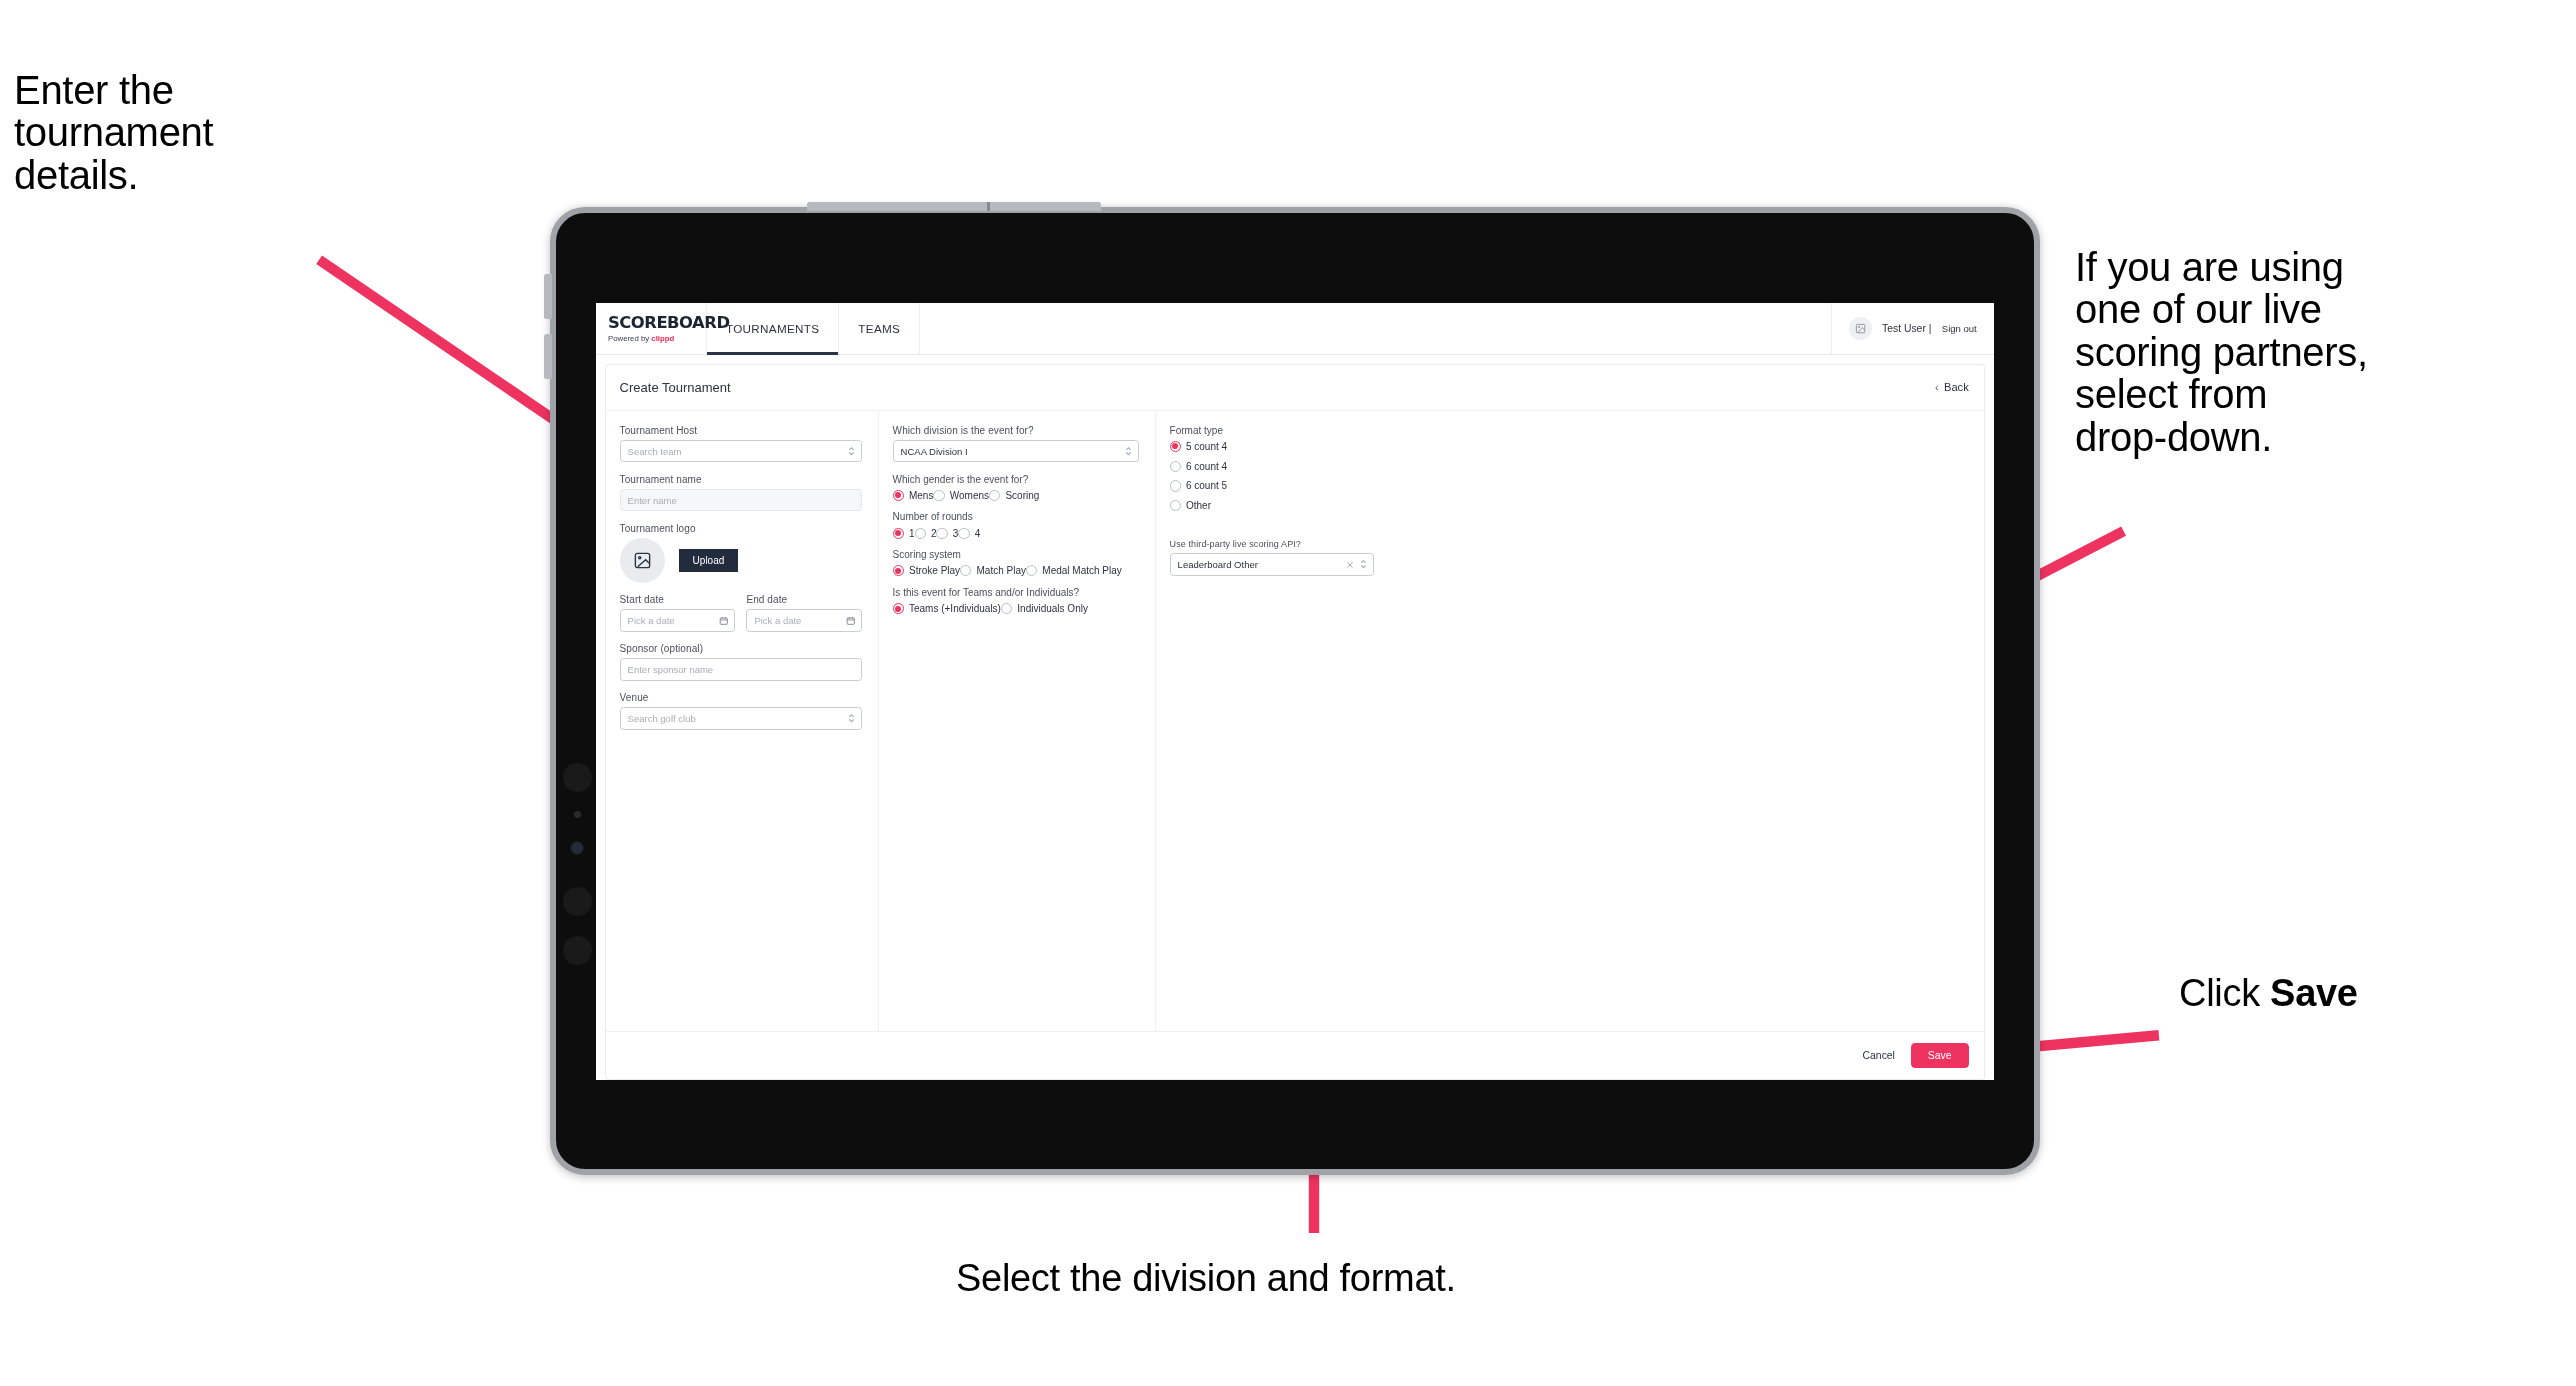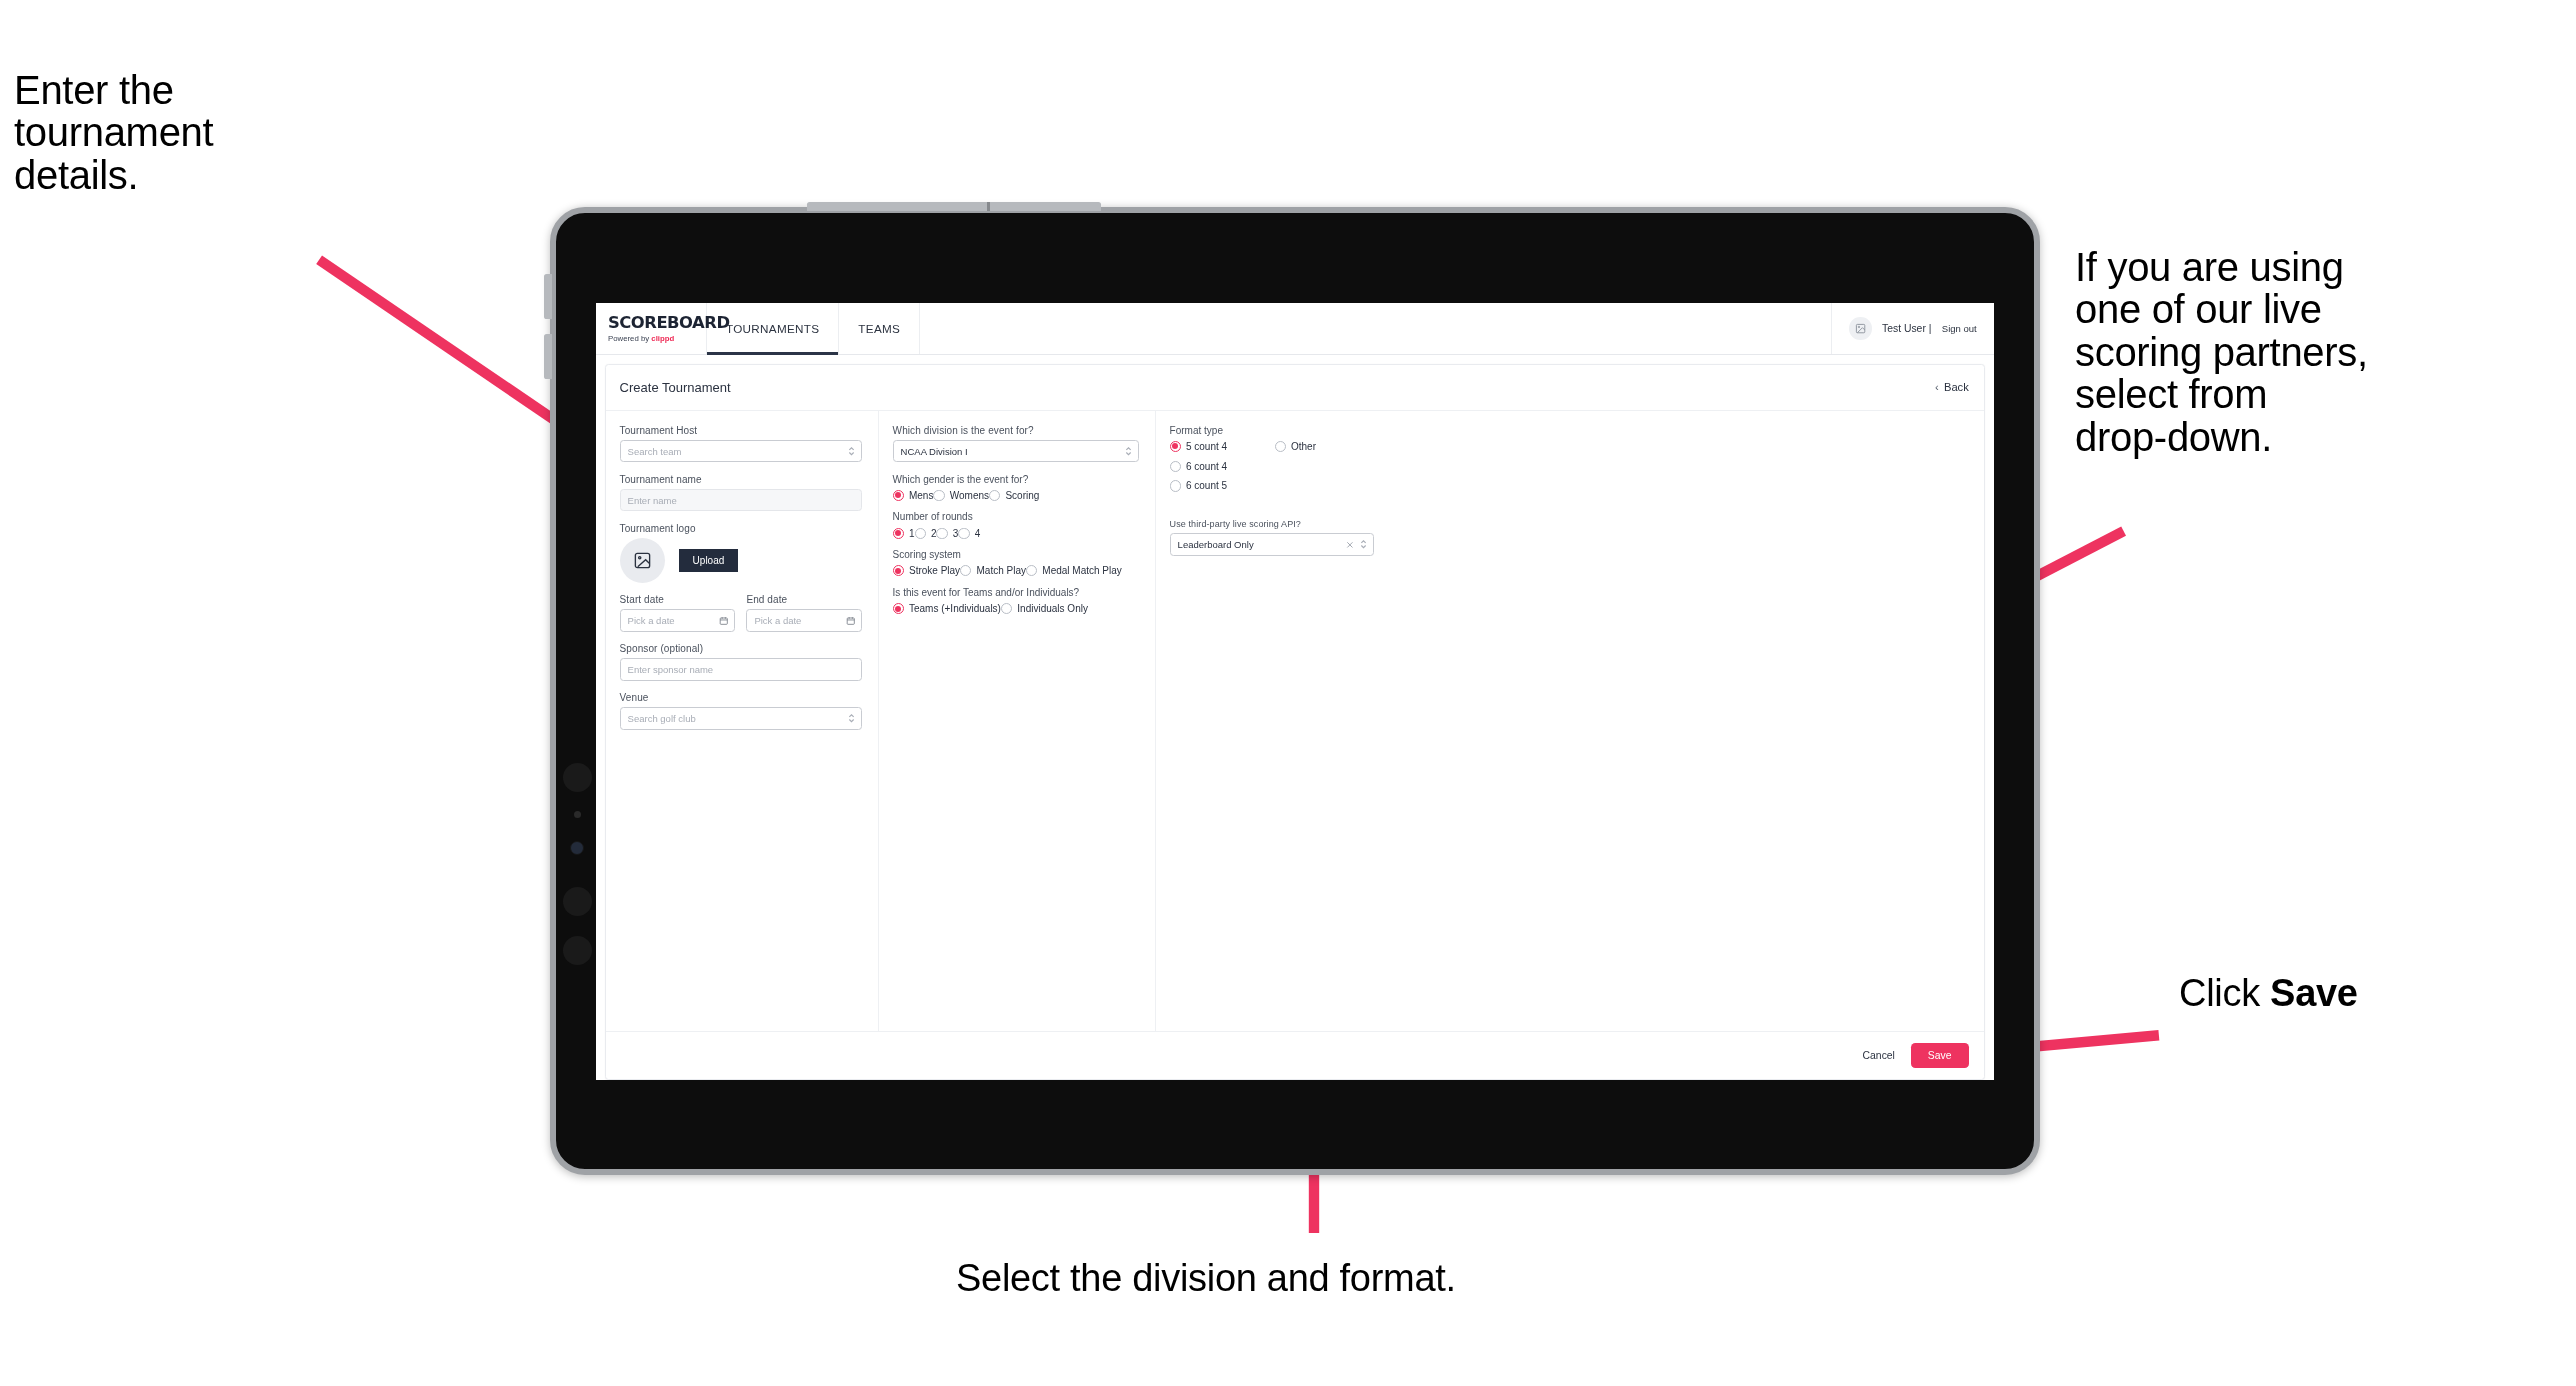--- a/index.html
+++ b/index.html
@@ -201,21 +201,21 @@
   }
   .dot.on { border-color: #ee3360; }
   .dot.on:after {
     content: ""; position: absolute; left: 50%; top: 50%;
     width: 6px; height: 6px; margin: -3px 0 0 -3px;
     border-radius: 50%; background: #ee3360;
   }
   .rtext { font-size: 10px; color: #2b3240; white-space: nowrap; }
 
   
-  #format-grid { display: flex; }
+  #format-grid { display: flex; flex-direction: column; }
   #format-col-a { width: 105px; }
   .stack-radio { margin-bottom: 8.6px; }
   #api-block { margin-top: 19px; }
   #api-block .flabel { font-size: 9px; }
   #api-control { width: 204px; }
 
   
   #card-foot {
     height: 48px; border-top: 0.9px solid #eef0f3;
     display: flex; align-items: center; justify-content: flex-end;
@@ -544,21 +544,21 @@
               <div class="radio stack-radio">
                 <span class="dot"></span>
                 <span class="rtext">Other</span>
               </div>
             </div>
           </div>
 
           <div id="api-block">
             <label class="flabel">Use third-party live scoring API?</label>
             <div class="control filled" id="api-control">
-              <span>Leaderboard Only</span>
+              <span>Leaderboard Other</span>
               <span class="ctrl-icons">
                 <span class="ico">
                   <svg width="7.8" height="7.8" viewBox="0 0 12 12" fill="none" stroke="#9aa0aa" stroke-width="1.4">
                     <path d="M2 2l8 8M10 2l-8 8"></path>
                   </svg>
                 </span>
                 <span class="ico">
                   <svg width="7" height="10.4" viewBox="0 0 8 12" fill="none" stroke="#a8adb6" stroke-width="1.3">
                     <path d="M1.5 4.5L4 2l2.5 2.5"></path>
                       <path d="M1.5 7.5L4 10l2.5-2.5"></path>

